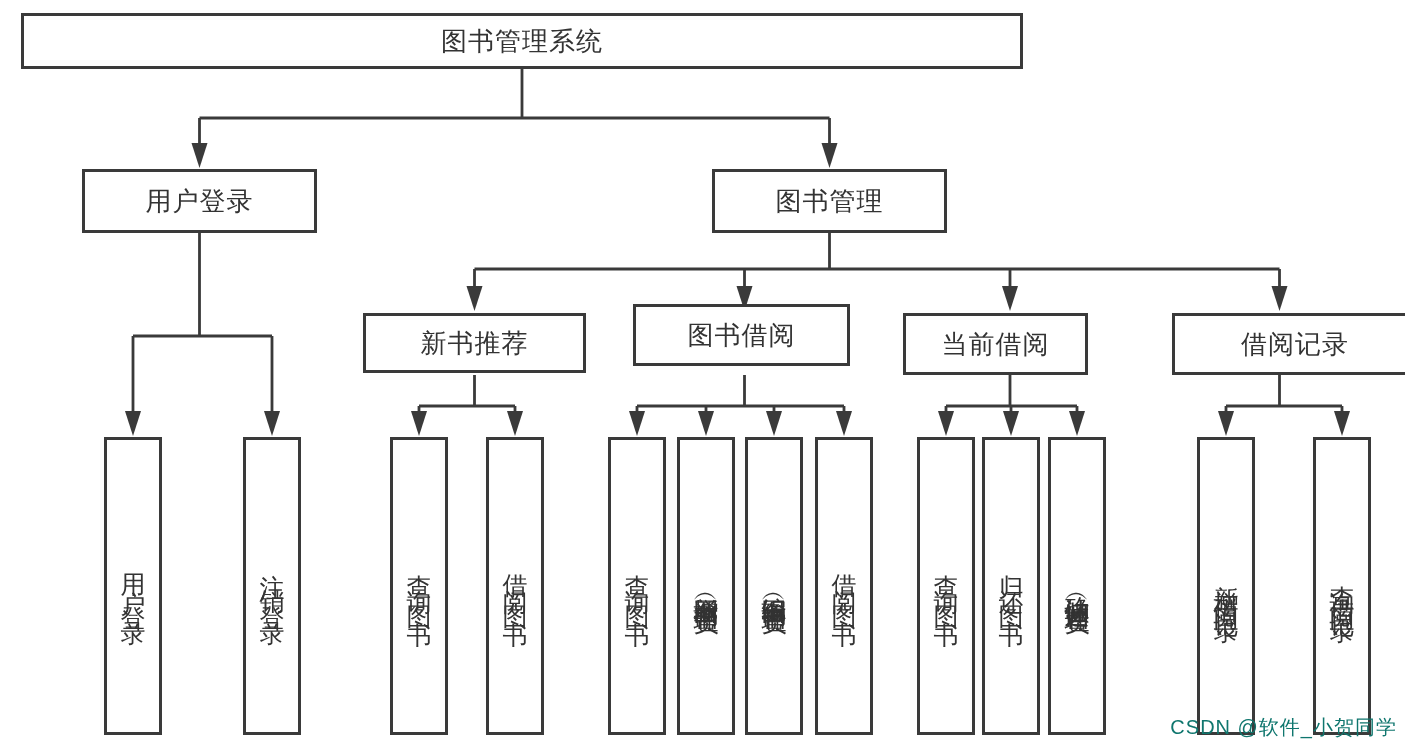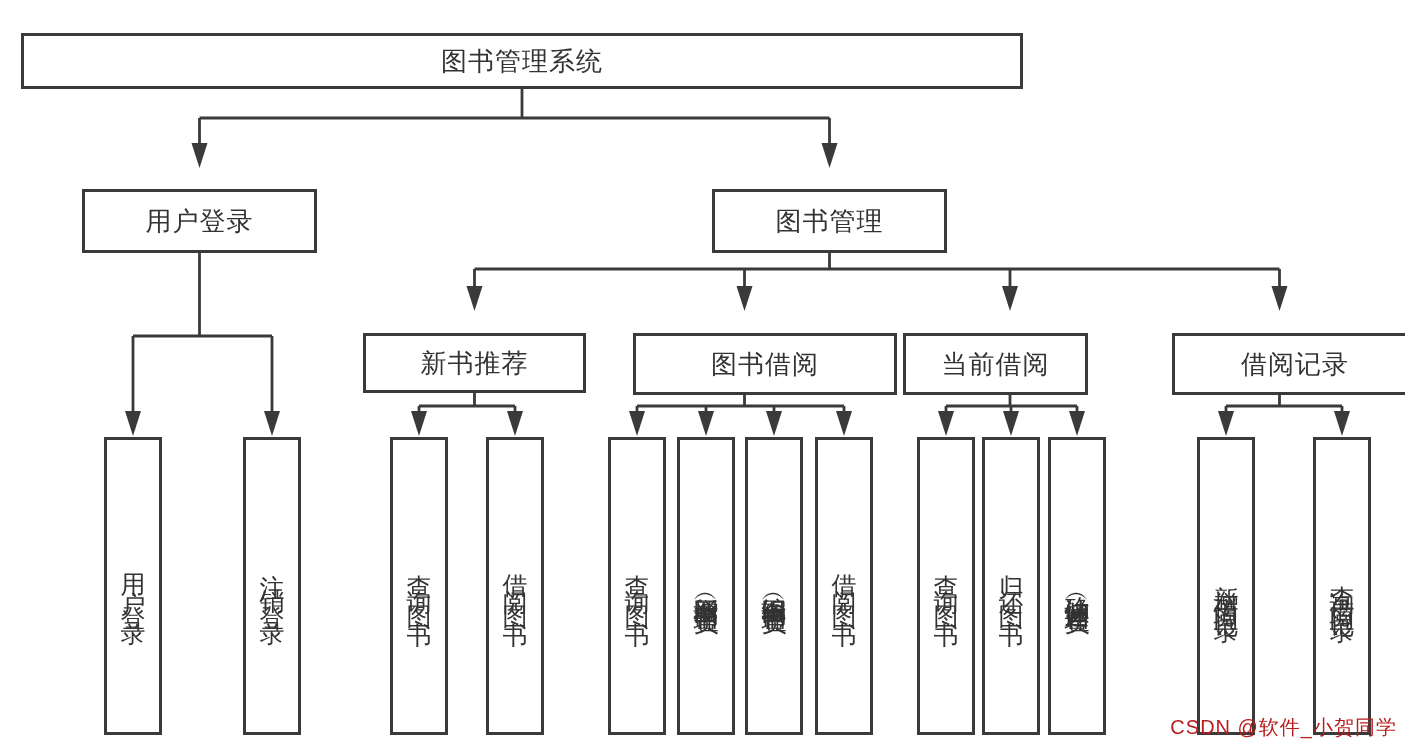--- a/index.html
+++ b/index.html
@@ -15,34 +15,34 @@
     position:absolute;
     box-sizing:border-box;
     border:3px solid #3a3a3a;
     background:#ffffff;
     color:#333333;
     display:flex;
     align-items:center;
     justify-content:center;
     text-align:center;
   }
-  .node.h{font-size:26px;letter-spacing:1px;white-space:nowrap;margin-top:20px;}
+  .node.h{font-size:26px;letter-spacing:1px;white-space:nowrap;}
   .node.v{
     writing-mode:vertical-rl;
     font-size:25px;
     line-height:1;
   }
   .node.sp4{letter-spacing:16px;}
   .node.sp6{letter-spacing:7px;}
   .node.sp10{letter-spacing:2px;}
   .watermark{
     position:absolute;
     top:714px;right:8px;
     font-size:20px;
-    color:#b91c1c;
+    color:#0f766e;
     letter-spacing:1px;
     white-space:nowrap;
   }
 </style>
 </head>
 <body>
 
 <div class="stage">
 
   <svg class="connectors" viewBox="0 0 1405 747" xmlns="http://www.w3.org/2000/svg">
@@ -84,21 +84,21 @@
       <polygon points="1334,411 1350,411 1342,436"></polygon>
     </g>
   </svg>
 
   <div class="node h" style="left:21px;top:13px;width:1002px;height:56px;">图书管理系统</div>
 
   <div class="node h" style="left:82px;top:169px;width:235px;height:64px;">用户登录</div>
   <div class="node h" style="left:712px;top:169px;width:235px;height:64px;">图书管理</div>
 
   <div class="node h" style="left:363px;top:313px;width:223px;height:60px;">新书推荐</div>
-  <div class="node h" style="left:633px;top:313px;width:264px;height:62px;">图书借阅</div>
+  <div class="node h" style="left:633px;top:304px;width:217px;height:62px;">图书借阅</div>
   <div class="node h" style="left:903px;top:313px;width:185px;height:62px;">当前借阅</div>
   <div class="node h" style="left:1172px;top:313px;width:246px;height:62px;">借阅记录</div>
 
   <div class="node v sp4" style="left:104px;top:437px;width:58px;height:298px;">用户登录</div>
   <div class="node v sp4" style="left:243px;top:437px;width:58px;height:298px;">注销登录</div>
 
   <div class="node v sp4" style="left:390px;top:437px;width:58px;height:298px;">查询图书</div>
   <div class="node v sp4" style="left:486px;top:437px;width:58px;height:298px;">借阅图书</div>
 
   <div class="node v sp4" style="left:608px;top:437px;width:58px;height:298px;">查询图书</div>

